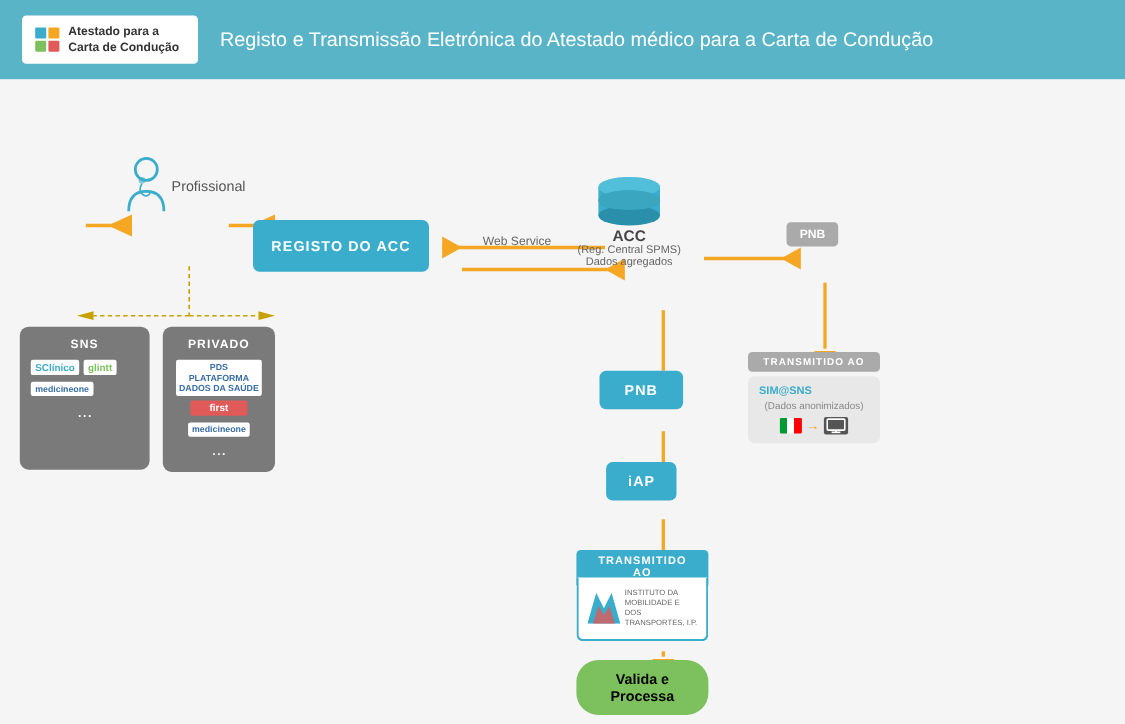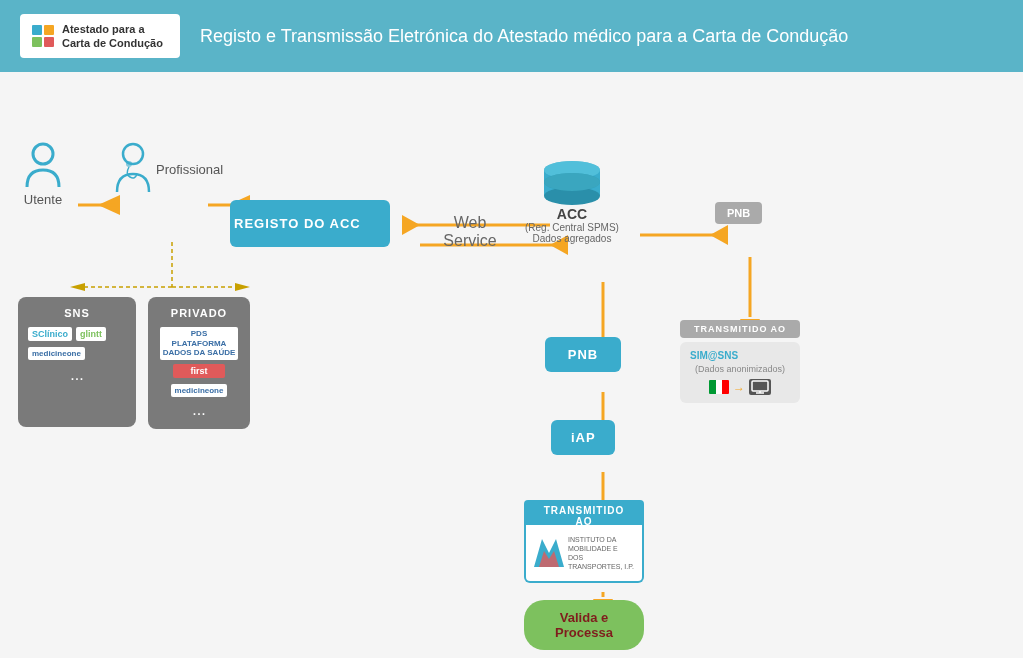--- a/index.html
+++ b/index.html
@@ -111,44 +111,37 @@
     <polygon points="583,435 573,417 593,417" fill="#f5a623"></polygon>
     <line x1="583" y1="385" x2="583" y2="415" stroke="#f5a623" stroke-width="3"></line>
 
     <polygon points="583,530 573,512 593,512" fill="#f5a623"></polygon>
     <line x1="583" y1="505" x2="583" y2="510" stroke="#f5a623" stroke-width="3"></line>
 
     <polygon points="730,250 720,232 740,232" fill="#f5a623"></polygon>
     <line x1="730" y1="170" x2="730" y2="230" stroke="#f5a623" stroke-width="3"></line>
   </svg>
 
-  <div style="position:absolute;left:22px;top:70px;display:flex;flex-direction:column;align-items:center;">
-    <svg width="42" height="50" viewBox="0 0 42 50">
-      <circle cx="21" cy="12" r="10" fill="none" stroke="#3aaccc" stroke-width="3"></circle>
-      <path d="M5 45 Q5 28 21 28 Q37 28 37 45" fill="none" stroke="#3aaccc" stroke-width="3"></path>
-    </svg>
-    <span style="font-size:13px;color:#555;">Utente</span>
-  </div>
 
   <div style="position:absolute;left:110px;top:70px;display:flex;flex-direction:row;align-items:center;">
     <svg width="46" height="54" viewBox="0 0 46 54">
       <circle cx="23" cy="12" r="10" fill="none" stroke="#3aaccc" stroke-width="2.5"></circle>
       <path d="M7 50 Q7 32 23 32 Q39 32 39 50" fill="none" stroke="#3aaccc" stroke-width="2.5"></path>
 
       <circle cx="19" cy="22" r="3" fill="#3aaccc" opacity="0.6"></circle>
       <path d="M19 25 Q15 32 20 35 Q25 38 27 32" fill="none" stroke="#3aaccc" stroke-width="1.5"></path>
     </svg>
     <span style="font-size:13px;color:#555;">Profissional</span>
   </div>
 
-  <div style="position:absolute;left:230px;top:128px;background:#3aaccc;color:white;font-size:13px;font-weight:bold;letter-spacing:1px;padding:16px 4px;border-radius:6px;text-align:left;width:160px;">
+  <div style="position:absolute;left:230px;top:128px;background:#3aaccc;color:white;font-size:13px;font-weight:bold;letter-spacing:1px;padding:16px 4px;border-radius:6px;text-align:center;width:160px;">
     <span>REGISTO DO ACC</span>
   </div>
 
-  <div style="position:absolute;left:430px;top:142px;font-size:16px;color:#666;text-align:center;width:80px;">Web Service</div>
+  <div style="position:absolute;left:430px;top:142px;font-size:11px;color:#666;text-align:center;width:80px;">Web Service</div>
 
   <div style="position:absolute;left:525px;top:88px;display:flex;flex-direction:column;align-items:center;">
     <svg width="60" height="46" viewBox="0 0 60 46">
       <ellipse cx="30" cy="10" rx="28" ry="9" fill="#3aaccc"></ellipse>
       <rect x="2" y="10" width="56" height="26" fill="#3aaccc"></rect>
       <ellipse cx="30" cy="36" rx="28" ry="9" fill="#2a8faa"></ellipse>
       <ellipse cx="30" cy="10" rx="28" ry="9" fill="#5bc8e0" opacity="0.7"></ellipse>
       <ellipse cx="30" cy="22" rx="28" ry="9" fill="#2a8faa"></ellipse>
       <ellipse cx="30" cy="22" rx="28" ry="9" fill="#4abdd4" opacity="0.5"></ellipse>
     </svg>
@@ -202,21 +195,21 @@
           <polygon points="0,28 8,0 15,14 22,0 30,28" fill="#3aaccc"></polygon>
           <polygon points="5,28 10,12 15,20 20,12 25,28" fill="#e05a5a" opacity="0.8"></polygon>
         </svg>
       </div>
       <div style="font-size:7px;color:#666;line-height:1.3;">
         INSTITUTO DA<br>MOBILIDADE E DOS<br>TRANSPORTES, I.P.
       </div>
     </div>
   </div>
 
-  <div style="position:absolute;left:524px;top:528px;background:#7dc15e;color:#7f1d1d;font-size:13px;font-weight:bold;padding:10px 20px;border-radius:20px;text-align:center;width:120px;">
+  <div style="position:absolute;left:524px;top:528px;background:#7dc15e;color:#000000;font-size:13px;font-weight:bold;padding:10px 20px;border-radius:20px;text-align:center;width:120px;">
     <span>Valida e Processa</span>
   </div>
 
   <div style="position:absolute;left:18px;top:225px;background:#7a7a7a;color:white;border-radius:8px;padding:10px 10px;width:118px;min-height:130px;">
     <div style="font-size:11px;font-weight:bold;text-align:center;letter-spacing:1px;margin-bottom:8px;">SNS</div>
     <div style="display:flex;flex-wrap:wrap;gap:4px;align-items:center;justify-content:flex-start;">
       <span style="font-size:9px;background:white;color:#3aaccc;padding:2px 4px;border-radius:2px;font-weight:bold;">SClínico</span>
       <span style="font-size:9px;background:white;color:#7dc15e;padding:2px 4px;border-radius:2px;font-weight:bold;">glintt</span>
       <span style="font-size:8px;background:white;color:#3a6ea5;padding:2px 4px;border-radius:2px;font-weight:bold;margin-top:2px;">medicineone</span>
     </div>

